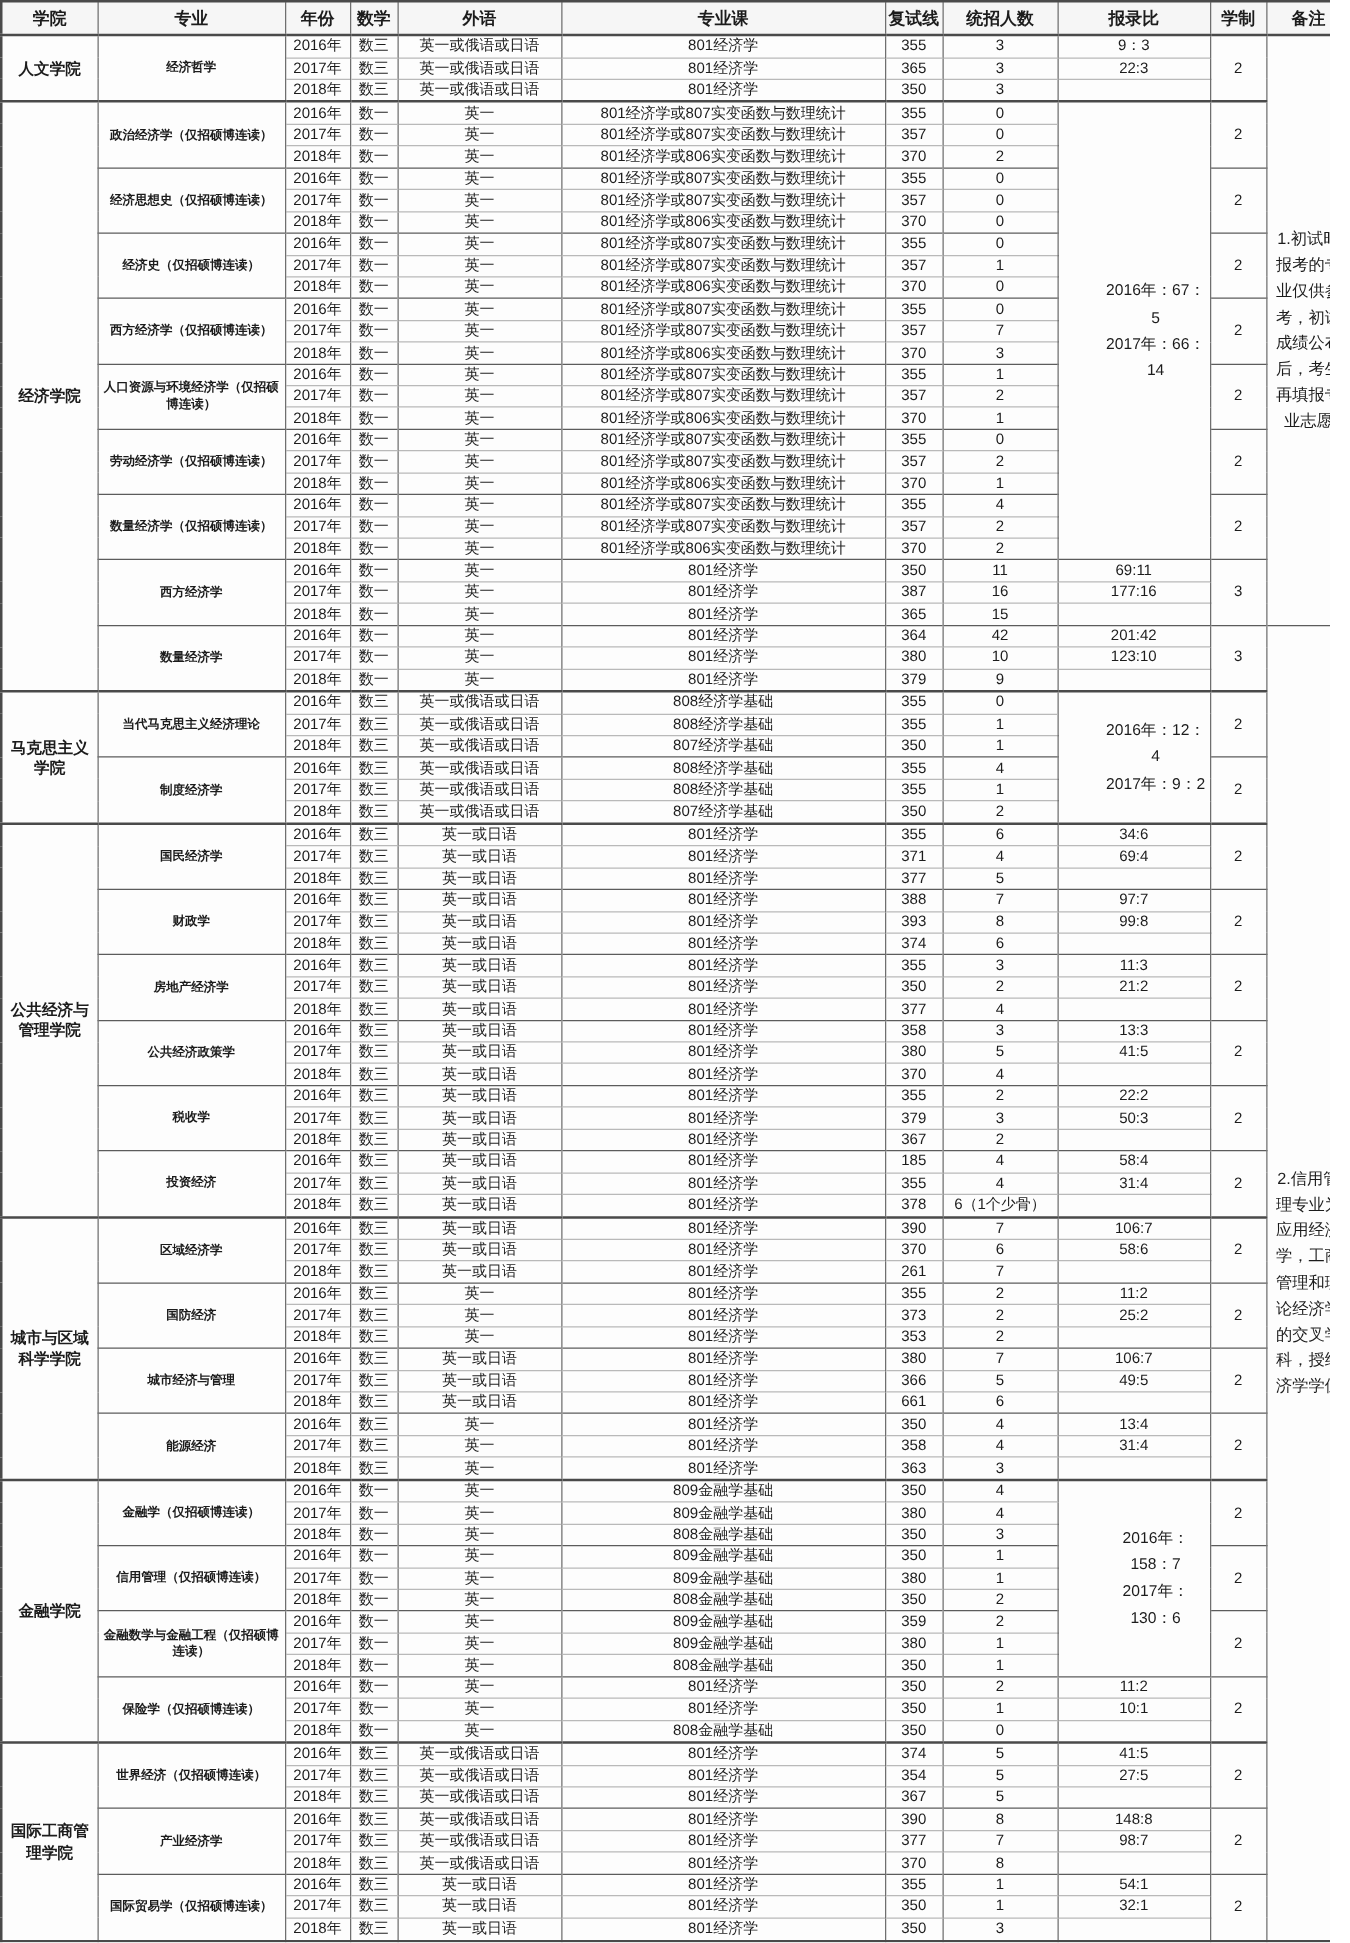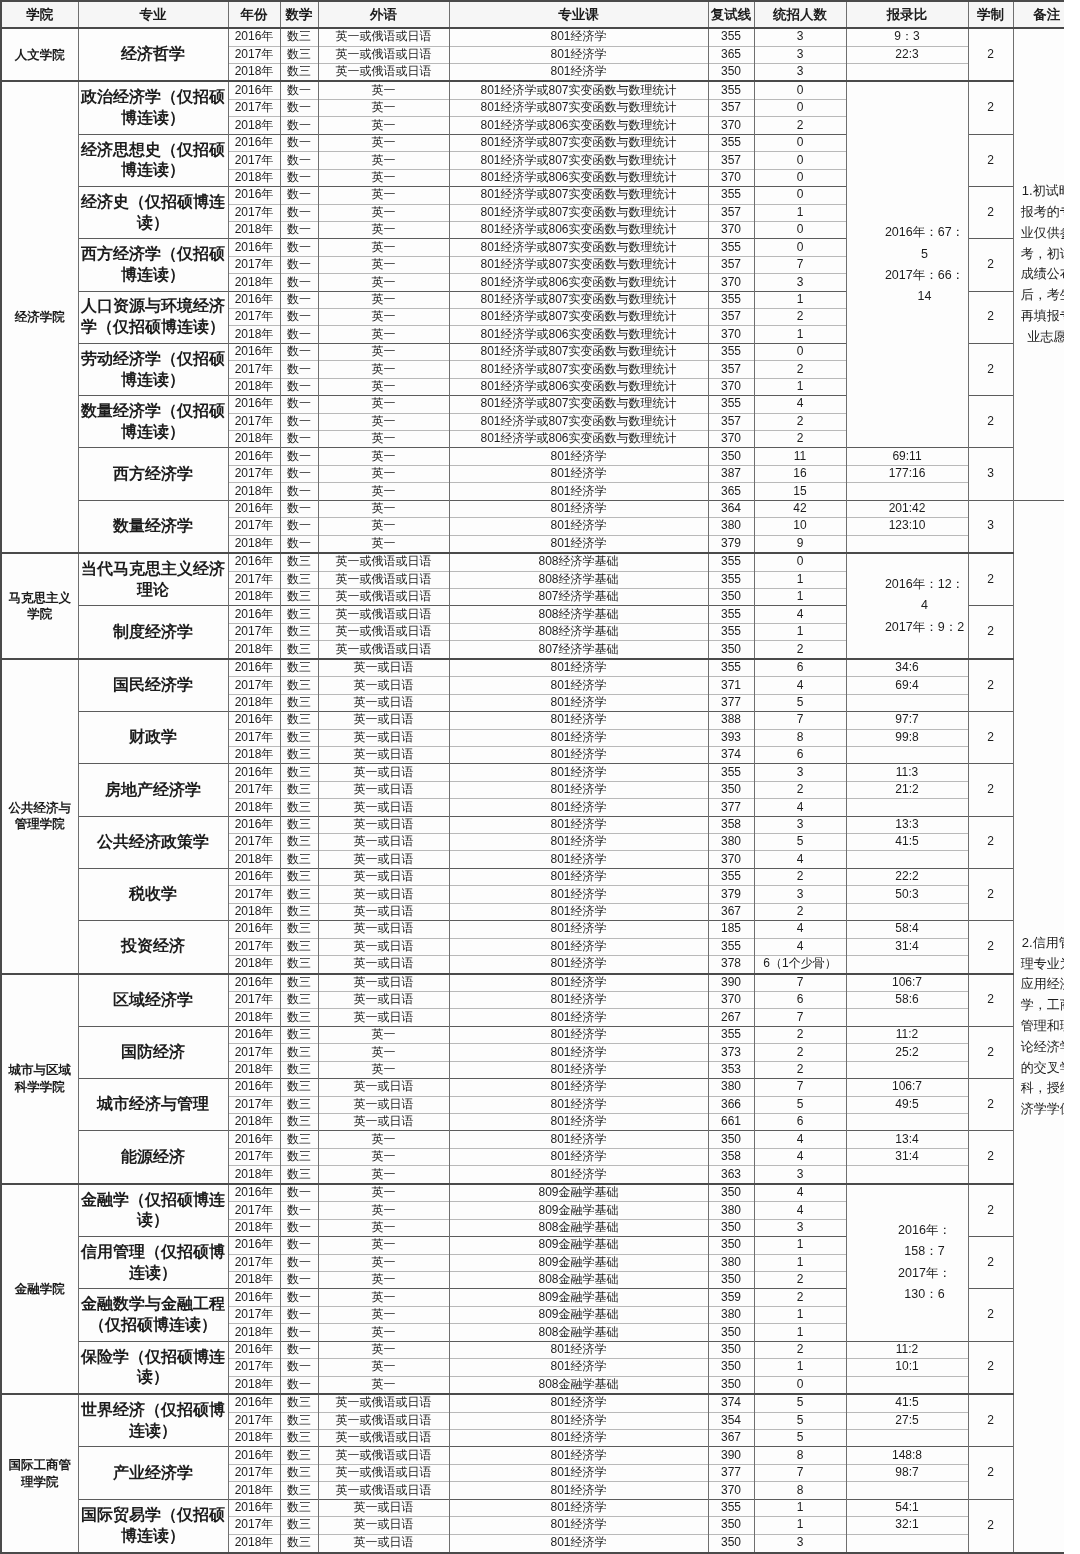--- a/index.html
+++ b/index.html
@@ -20,21 +20,21 @@
   td{
     border-left:1px solid var(--border_mid);
     border-right:1px solid var(--border_mid);
     border-top:1px solid var(--border_light);
     text-align:center;vertical-align:middle;
     font-size:12px;line-height:1.15;padding:0 1px;overflow:hidden;
   }
   tr.spec-start td{border-top:1px solid #5c5c5c;}
   tr.college-start td{border-top:2px solid var(--border_dark);}
   .c-college{font-weight:bold;font-size:12.5px;line-height:1.3;text-align:center;}
-  .c-spec{font-weight:bold;font-size:16px;line-height:1.3;}
+  .c-spec{font-weight:bold;font-size:10px;line-height:1.3;}
   .c-year,.c-math{letter-spacing:0;}
   .c-ratio-m{font-size:12.5px;white-space:pre-line;line-height:1.7;padding-left:36px;}
   .c-remark{font-size:13px;line-height:1.6;word-break:break-all;padding:0 3px;text-align:center;margin-top:44px;}
   .c-admit{font-size:12px;}
 </style>
 </head>
 <body>
 
 <div class="page">
   <table>
@@ -591,21 +591,21 @@
           <td class="c-course">801经济学</td>
           <td>370</td>
           <td class="c-admit">6</td>
           <td>58:6</td>
         </tr>
         <tr>
           <td class="c-year">2018年</td>
           <td class="c-math">数三</td>
           <td>英一或日语</td>
           <td class="c-course">801经济学</td>
-          <td>267</td>
+          <td>261</td>
           <td class="c-admit">7</td>
           <td></td>
         </tr>
         <tr class="spec-start">
           <td class="c-spec" rowspan="3">国防经济</td>
           <td class="c-year">2016年</td>
           <td class="c-math">数三</td>
           <td>英一</td>
           <td class="c-course">801经济学</td>
           <td>355</td>

